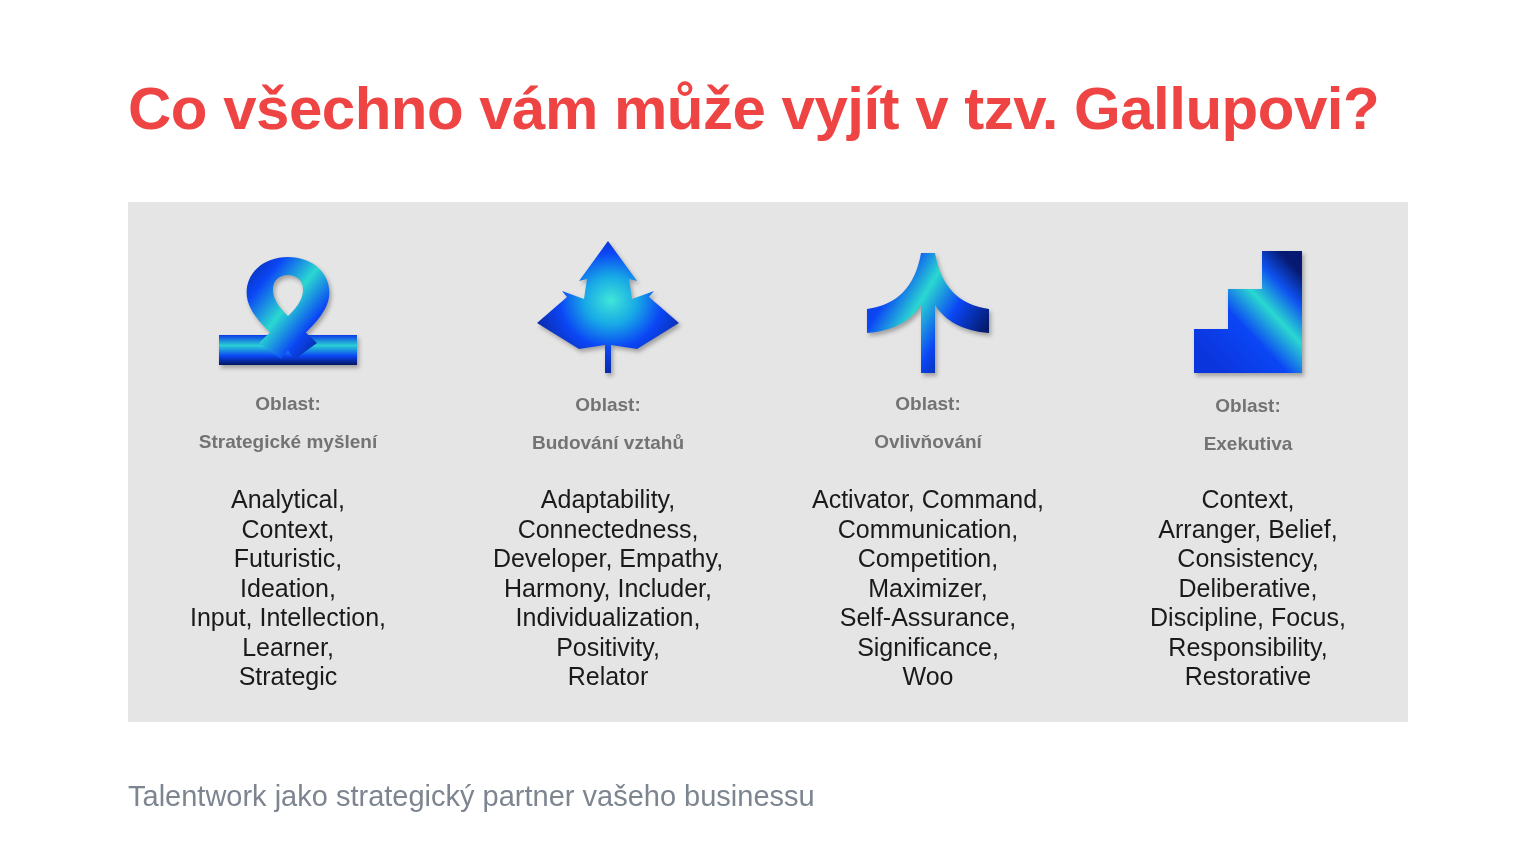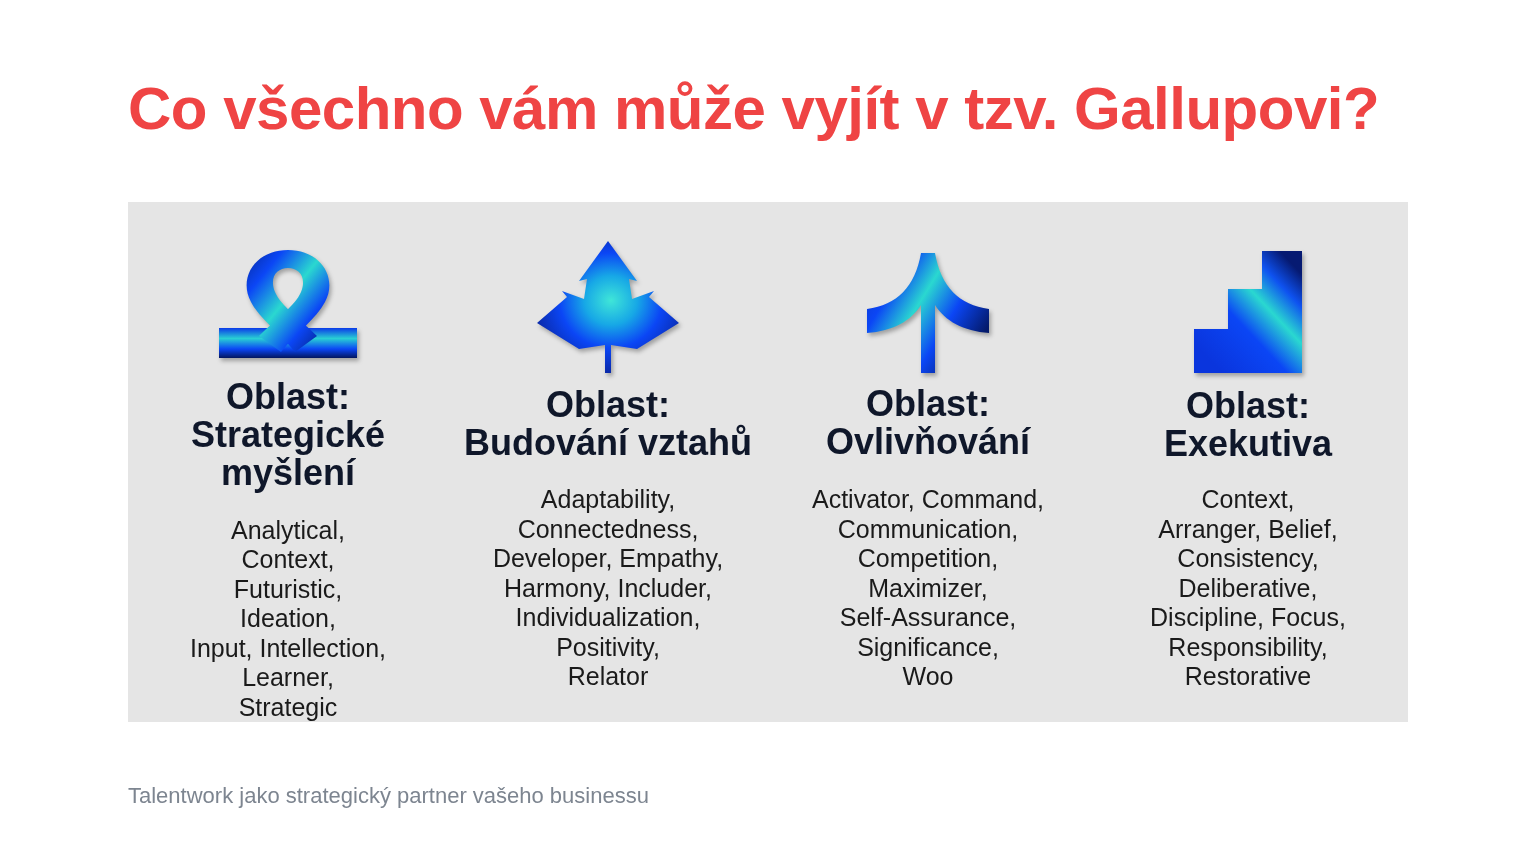--- a/index.html
+++ b/index.html
@@ -76,25 +76,25 @@
     padding-top: 20px;
     box-sizing: border-box;
   }
   .icon-slot svg {
     display: block;
     filter: drop-shadow(2px 3px 2px rgba(0,0,0,0.30));
   }
 
   
   .col-heading {
-    font-size: 36px;
+    font-size: 19px;
     line-height: 38px;
     font-weight: 700;
     text-align: center;
-    color: #0f172a;
+    color: #737373;
     margin: 0;
     padding: 0 6px;
     white-space: pre-line;
   }
   .col:nth-child(1) .col-heading { margin-top: 8px; }
   .col:nth-child(2) .col-heading { margin-top: 9px; }
   .col:nth-child(3) .col-heading { margin-top: 8px; }
   .col:nth-child(4) .col-heading { margin-top: 10px; }
 
   
@@ -110,21 +110,21 @@
   .col:nth-child(1) .col-body { margin-top: 24px; }
   .col:nth-child(2) .col-body { margin-top: 23px; }
   .col:nth-child(3) .col-body { margin-top: 24px; }
   .col:nth-child(4) .col-body { margin-top: 22px; }
 
   
   .footer-tagline {
     position: absolute;
     left: 128px;
     top: 782px;
-    font-size: 22px;
+    font-size: 29px;
     line-height: 28px;
     color: #7d8590;
     white-space: nowrap;
   }
 
   .logo {
     position: absolute;
     right: 120px;
     top: 766px;
     display: flex;

